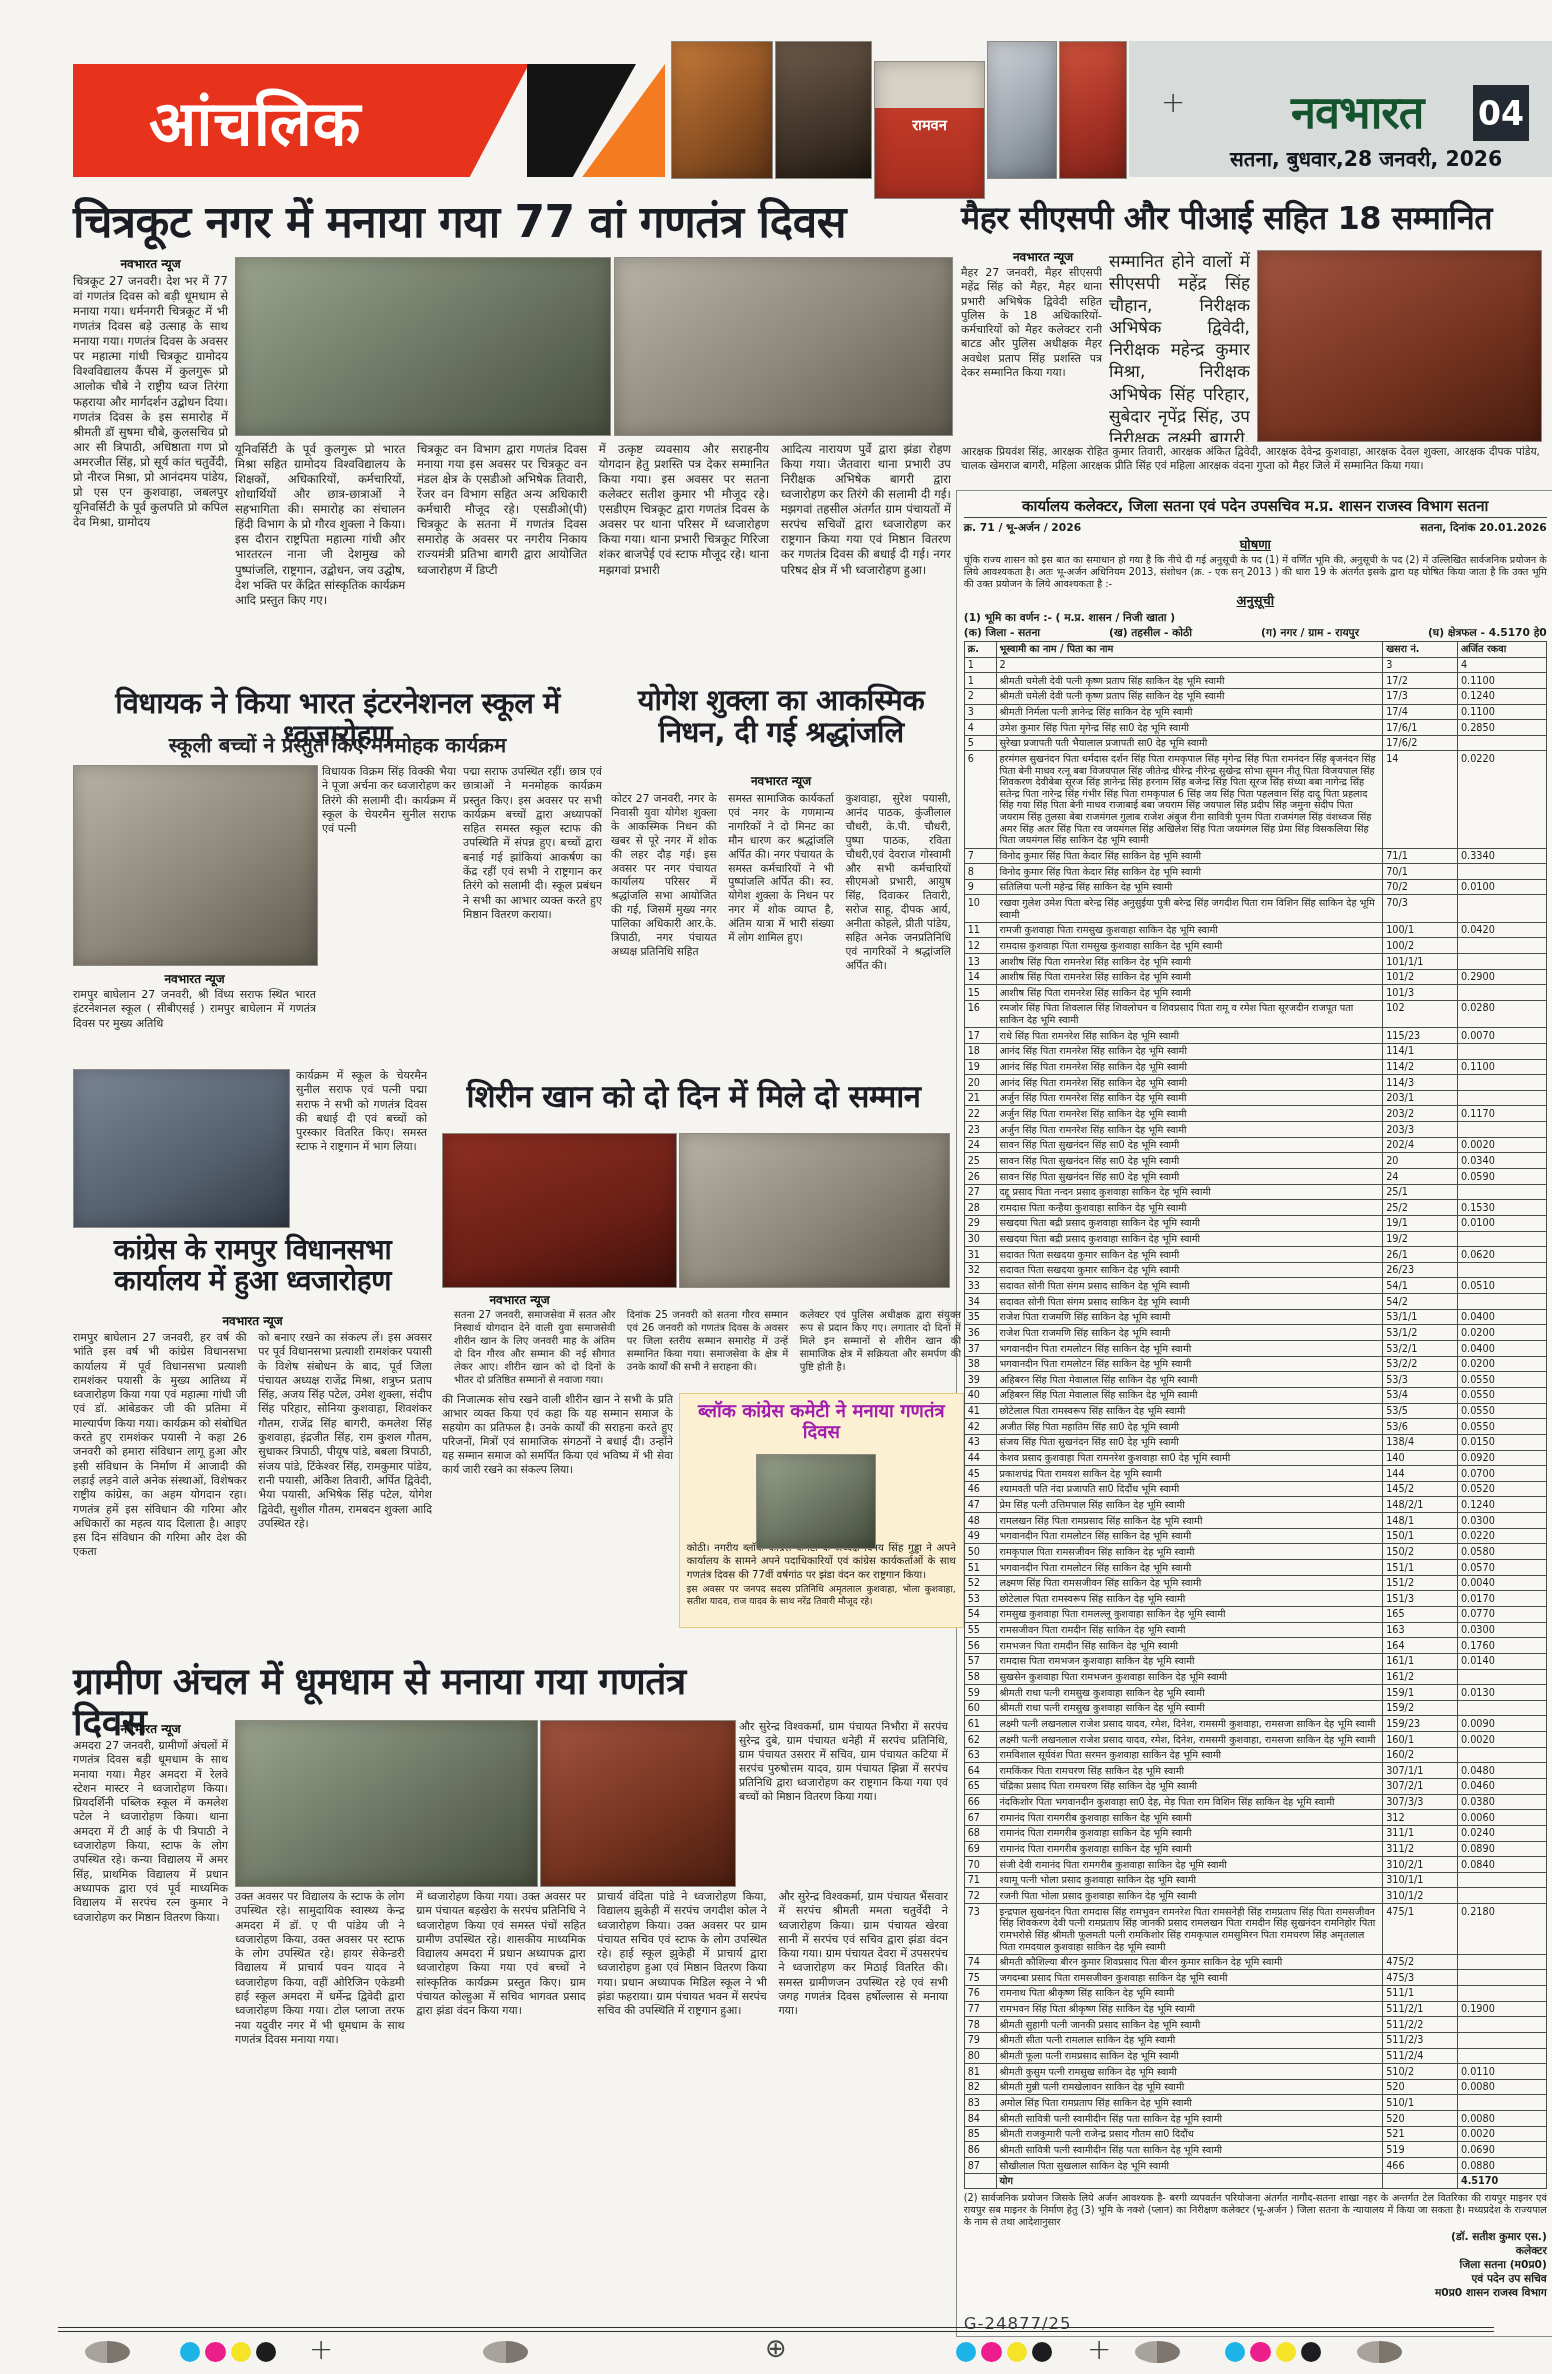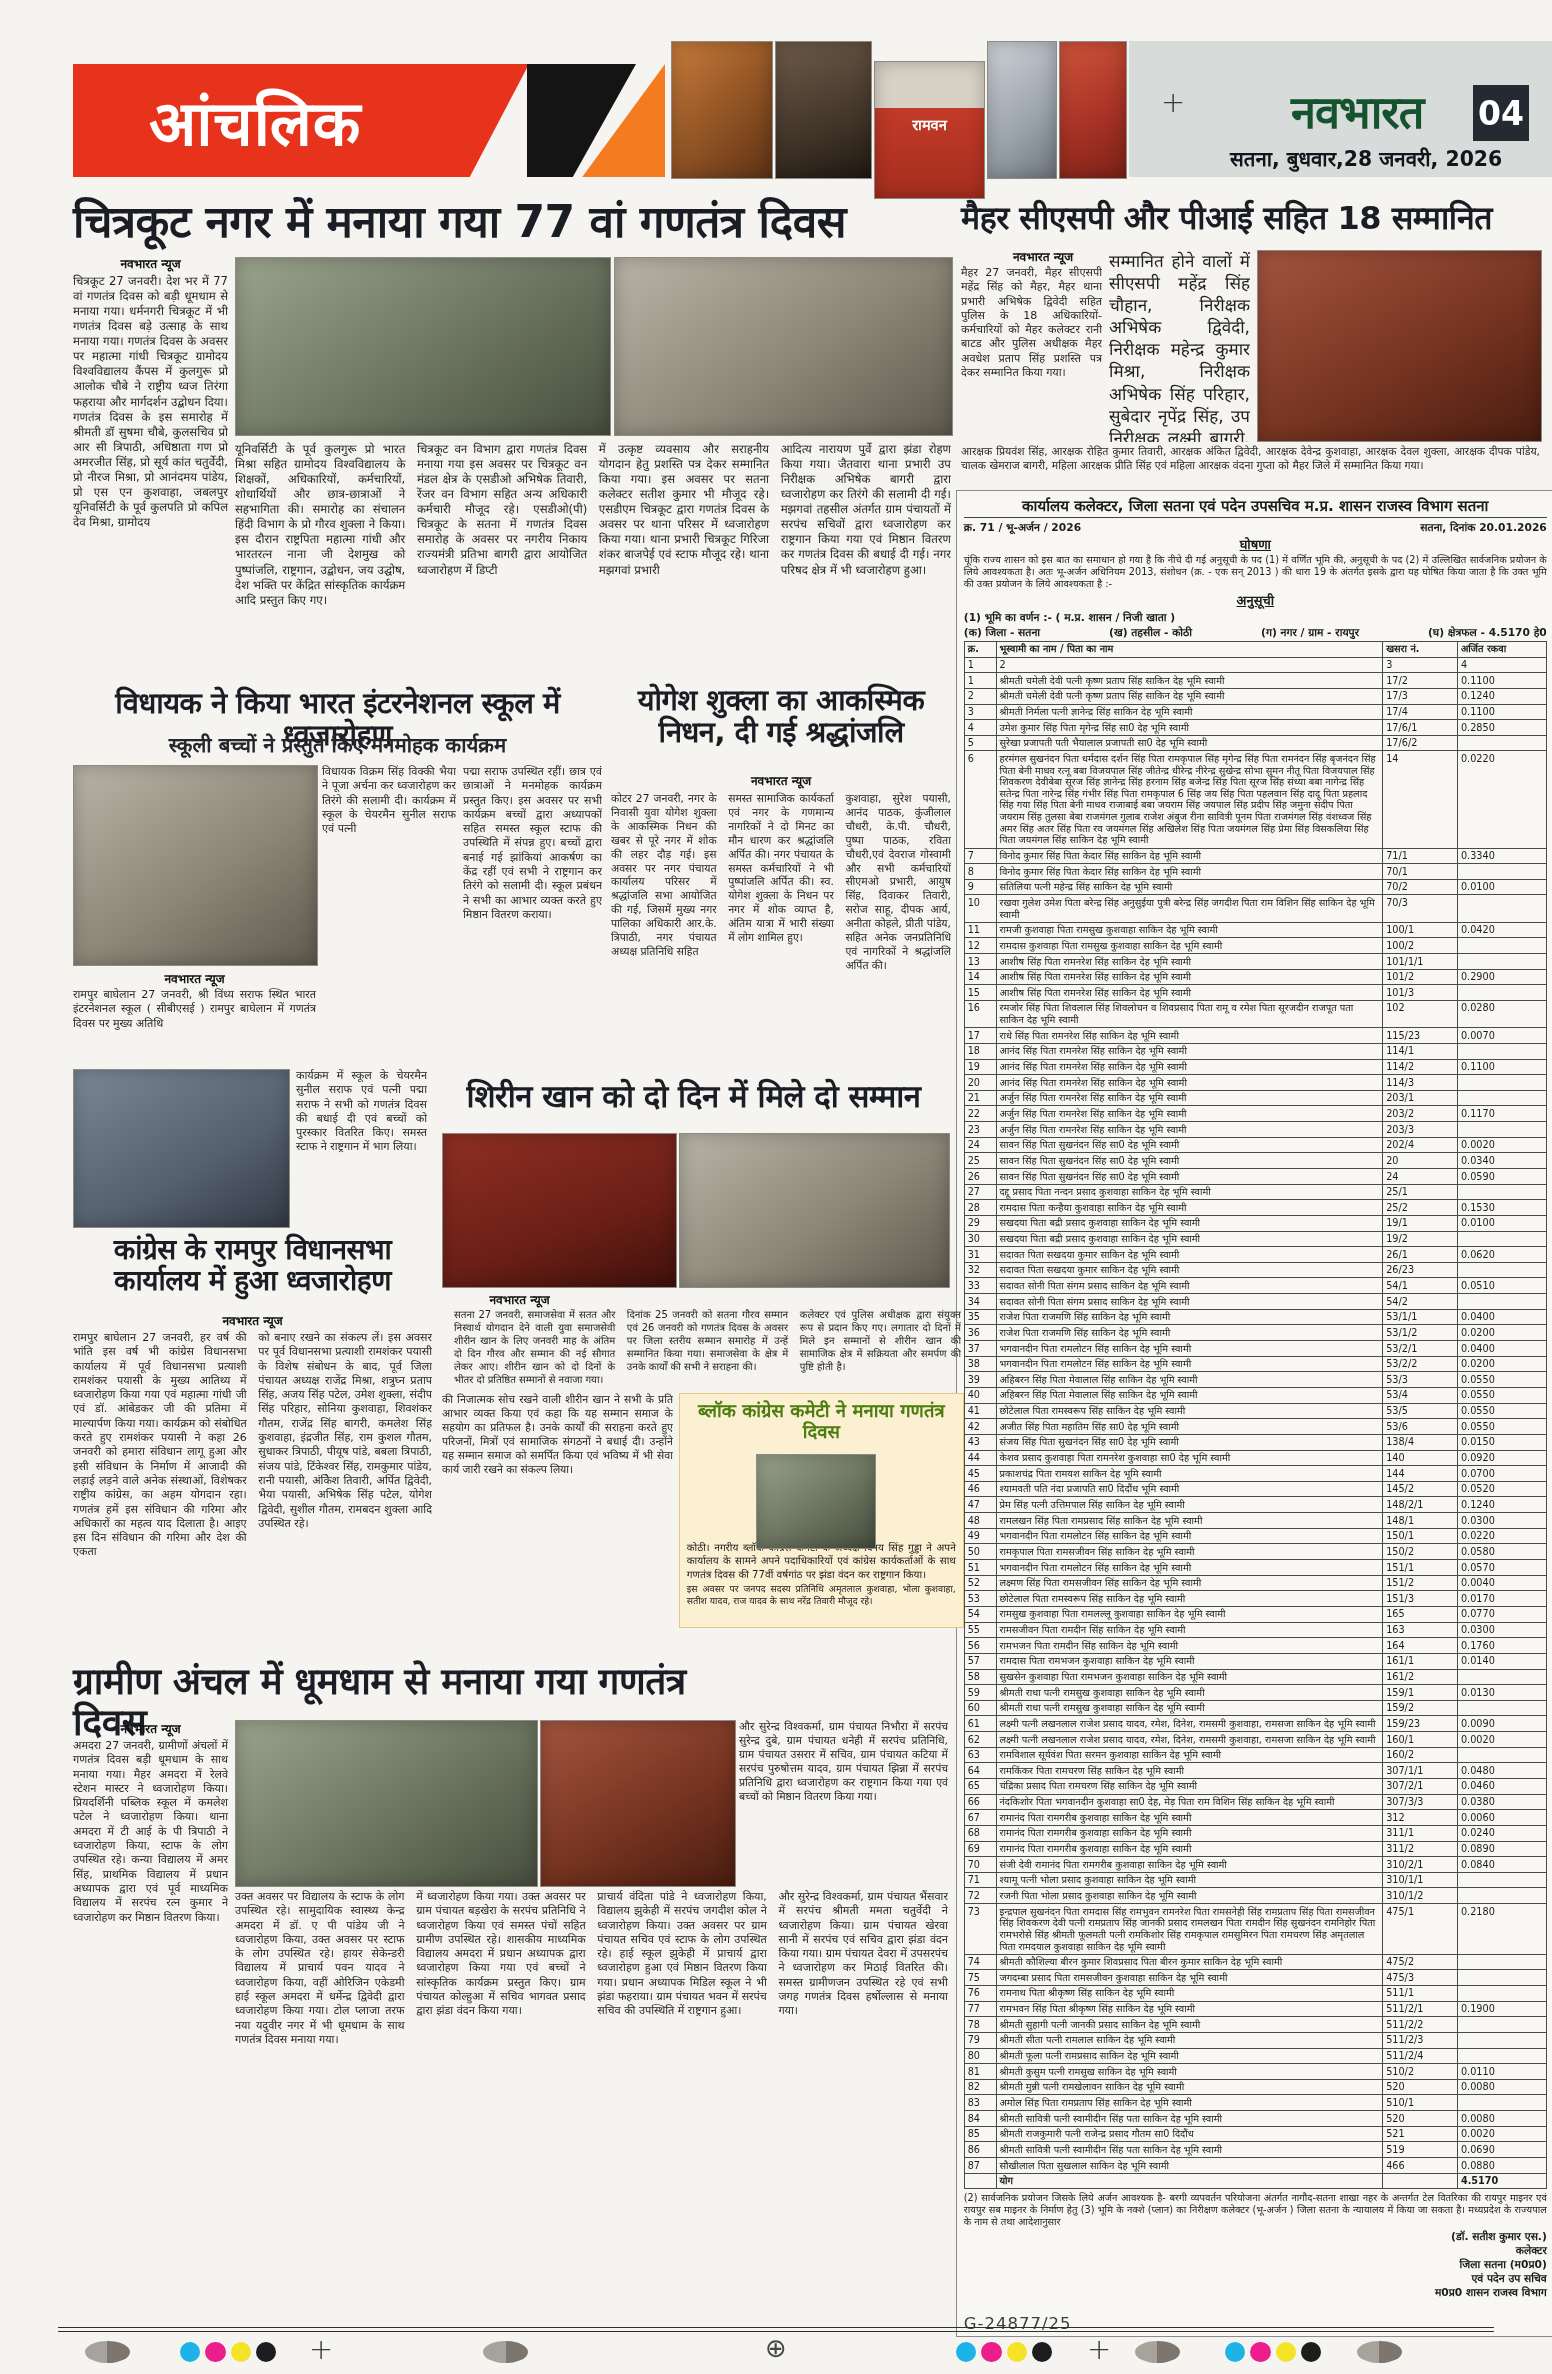--- a/index.html
+++ b/index.html
@@ -42,21 +42,21 @@
   table.sched{border-collapse:collapse;width:100%;}
   table.sched th,table.sched td{border:1px solid #4a4a4a;font-size:9.7px;line-height:1.2;
      padding:1.5px 2.9px;vertical-align:top;text-align:left;}
   table.sched th{font-weight:bold;}
   td.num,th.num{width:25px;}
   td.kh,th.kh{width:68px;}
   td.ar,th.ar{width:82px;}
   .sig{font-weight:bold;font-size:10.7px;text-align:right;line-height:1.3;margin-top:1.9px;}
   .gno{font-size:16.5px;color:#3a3f45;letter-spacing:1px;margin-top:13.6px;}
   .ybox{background:#fbf0d2;border:1px solid #e4c87e;padding:5.8px 6.8px;}
-  .ybox .yhl{font-weight:bold;font-size:18.4px;text-align:center;line-height:1.15;color:#4d7c0f;margin-bottom:16px;}
+  .ybox .yhl{font-weight:bold;font-size:18.4px;text-align:center;line-height:1.15;color:#a21caf;margin-bottom:16px;}
   .ybox .ytxt{font-size:10.2px;line-height:1.3;text-align:justify;}
   .ramvan{position:absolute;left:0;right:0;top:38%;text-align:center;color:#fff;font-weight:bold;font-size:14.6px;}
   .regline{border-top:1.9px solid #2e2e2e;border-bottom:1px solid #2e2e2e;height:2.9px;}
   .dot{width:20.4px;height:20.4px;border-radius:50%;display:inline-block;margin-right:4.9px;}
   .oval{width:45px;height:22px;border-radius:50%;background:linear-gradient(90deg,#a7a29b 50%,#7c766e 50%);}
   .plus{font-size:29px;font-weight:200;color:#3a3a3a;line-height:21.3px;}
   .cmark{font-size:26px;color:#474747;line-height:23px;}
   .subhead{font-weight:600;font-size:20.4px;text-align:center;color:#23262b;}
 </style>
 </head>

